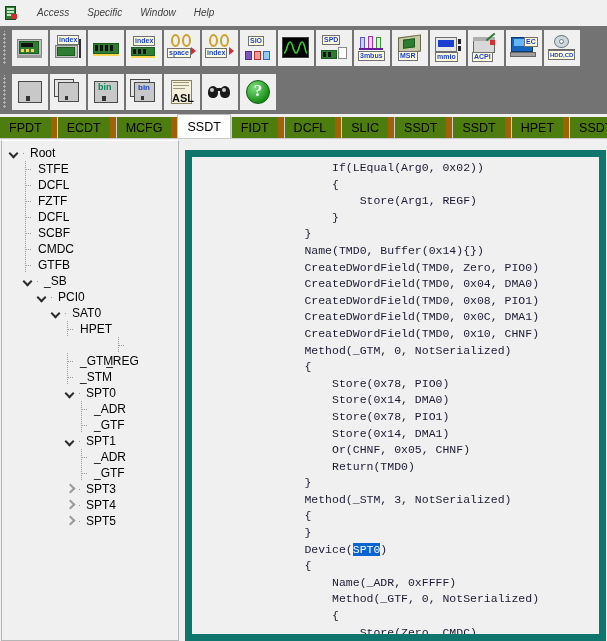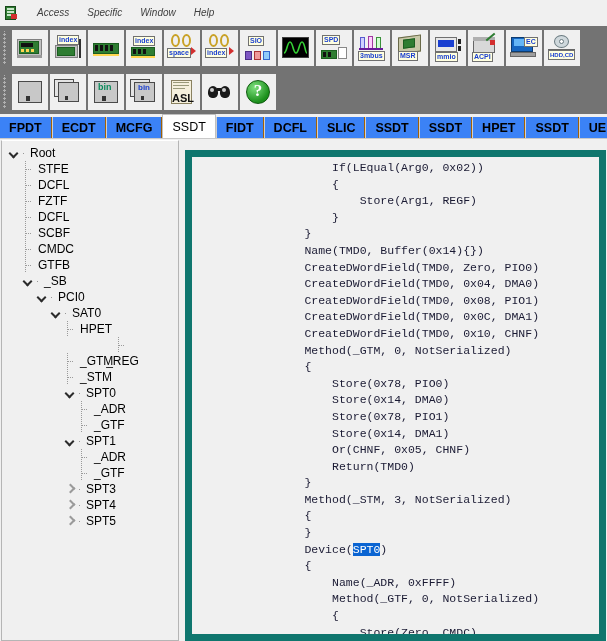--- a/index.html
+++ b/index.html
@@ -44,22 +44,22 @@
   
   .mon{position:absolute;background:#000;border:1px solid #404040;box-sizing:border-box;}
 
   
   .floppy{position:absolute;background:#c8c8c8;border:1px solid #4a4a4a;box-sizing:border-box;}
 
   
   .tabstrip{height:25px;background:#f0f0f0;display:flex;align-items:flex-end;
             padding:0;overflow:hidden;flex:0 0 auto;position:relative;}
   .tab{height:22px;line-height:22px;padding:0 9px;font-size:12.5px;color:#000;
-       border-left:1px solid #d0d0d0;border-right:1px solid #a16207;
-       background:#3b82f6;white-space:nowrap;box-sizing:border-box;font-weight:bold;}
+       border-left:1px solid #d0d0d0;border-right:6px solid #a16207;
+       background:#4d7c0f;white-space:nowrap;box-sizing:border-box;}
   .tab:first-child{border-left:none;}
   .tab.sel{background:#ffffff;height:25px;line-height:24px;
            border:1px solid #c0c0c0;border-bottom:none;font-weight:normal;}
   .tabline{position:absolute;left:0;right:0;bottom:0;height:1px;background:#c9c9c9;}
 
   
   .main{flex:1 1 auto;display:flex;min-height:0;background:#f0f0f0;}
   .treepane{width:178px;flex:0 0 auto;background:#f0f0f0;border:1px solid #b5b5b5;
             border-top:1px solid #ffffff;box-sizing:border-box;margin:1px 0 0 1px;overflow:hidden;position:relative;}
   .splitter{width:6px;flex:0 0 auto;background:#f0f0f0;}

